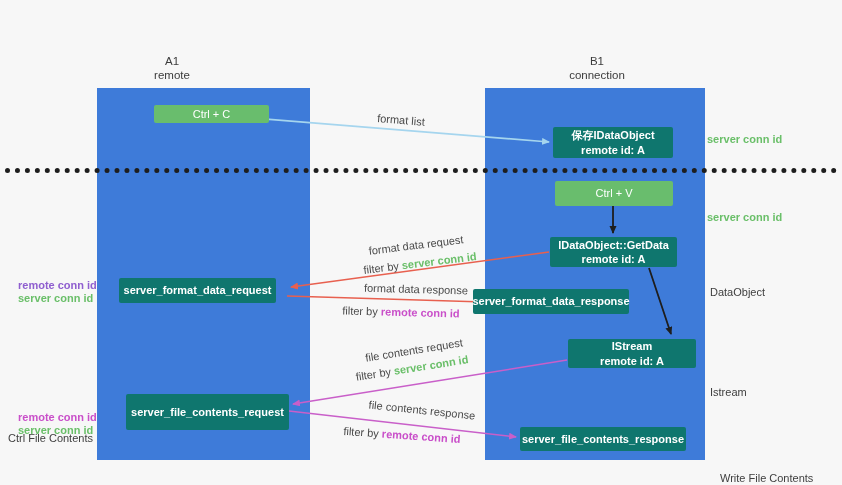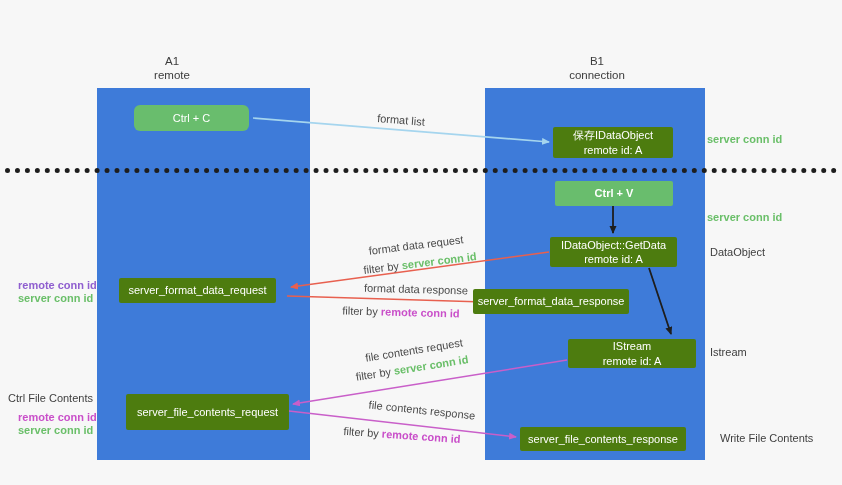--- a/index.html
+++ b/index.html
@@ -6,23 +6,23 @@
   .canvas { position:relative; width:842px; height:485px; background:#f7f7f7; overflow:hidden; }
   .abs { position:absolute; }
   .title { left:0; right:0; top:8px; text-align:center; font-size:15px; color:#3c3c3c; line-height:1.3; }
   .lane { background:#3e7bd9; }
   .lane-a { left:97px; top:88px; width:213px; height:372px; }
   .lane-b { left:485px; top:88px; width:220px; height:372px; }
   .lane-header { text-align:center; font-size:11.5px; color:#3c3c3c; line-height:1.25; transform:translateX(-50%); }
   .divider { left:5px; top:168px; width:832px; height:0; border-top:5px dotted #1e1e1e; }
   .box { color:#ffffff; font-size:11px; display:flex; flex-direction:column; align-items:center; justify-content:center; text-align:center; line-height:1.3; border-radius:2px; white-space:nowrap; }
   .green { background:#69bd6d; }
-  .orange { background:#4d7c0f; }
+  .orange { background:#0f766e;font-weight:bold; }
   .note { font-size:11px; white-space:nowrap; }
-  .dark { color:#3e3e3e; }
+  .dark { color:#3e3e3e;margin-top:40px; }
   .green-t { color:#6abf69; font-weight:bold; }
   .purple-t { color:#8f5ecf; font-weight:bold; }
   .magenta-t { color:#c94fc9; font-weight:bold; }
   .arrow-lbl { font-size:11px; color:#4a4a4a; white-space:nowrap; }
   .ctr { transform:translate(-50%,-50%); }
   svg.arrows { position:absolute; left:0; top:0; pointer-events:none; }
 </style>
 </head>
 <body>
 
@@ -60,30 +60,30 @@
     </defs>
     <line x1="253" y1="118" x2="549" y2="142" stroke="#a5d5ee" stroke-width="1.6" marker-end="url(#m-blue)"></line>
     <line x1="613" y1="206" x2="613" y2="233" stroke="#1e1e1e" stroke-width="1.8" marker-end="url(#m-black)"></line>
     <line x1="649" y1="268" x2="671" y2="334" stroke="#1e1e1e" stroke-width="1.8" marker-end="url(#m-black)"></line>
     <line x1="549" y1="252" x2="291" y2="287" stroke="#e8604f" stroke-width="1.5" marker-end="url(#m-red)"></line>
     <line x1="287" y1="296" x2="484" y2="302" stroke="#e8604f" stroke-width="1.5" marker-end="url(#m-red)"></line>
     <line x1="567" y1="360" x2="293" y2="404" stroke="#c95fc9" stroke-width="1.5" marker-end="url(#m-magenta)"></line>
     <line x1="289" y1="411" x2="516" y2="437" stroke="#c95fc9" stroke-width="1.5" marker-end="url(#m-magenta)"></line>
   </svg>
 
-  <div class="abs box green" style="left:134px; top:105px; width:115px; height:26px;border-radius:6px;">
+  <div class="abs box green" style="left:154px; top:105px; width:115px; height:18px;">
     <span>Ctrl + C</span>
   </div>
 
   <div class="abs box orange" style="left:553px; top:127px; width:120px; height:31px;">
     <span>保存IDataObject</span>
     <span>remote id: A</span>
   </div>
 
-  <div class="abs box green" style="left:555px; top:181px; width:118px; height:25px;font-weight:bold;">
+  <div class="abs box green" style="left:555px; top:181px; width:118px; height:25px;">
     <span>Ctrl + V</span>
   </div>
 
   <div class="abs box orange" style="left:550px; top:237px; width:127px; height:30px;">
     <span>IDataObject::GetData</span>
     <span>remote id: A</span>
   </div>
 
   <div class="abs box orange" style="left:119px; top:278px; width:157px; height:25px;">
     <span>server_format_data_request</span>

